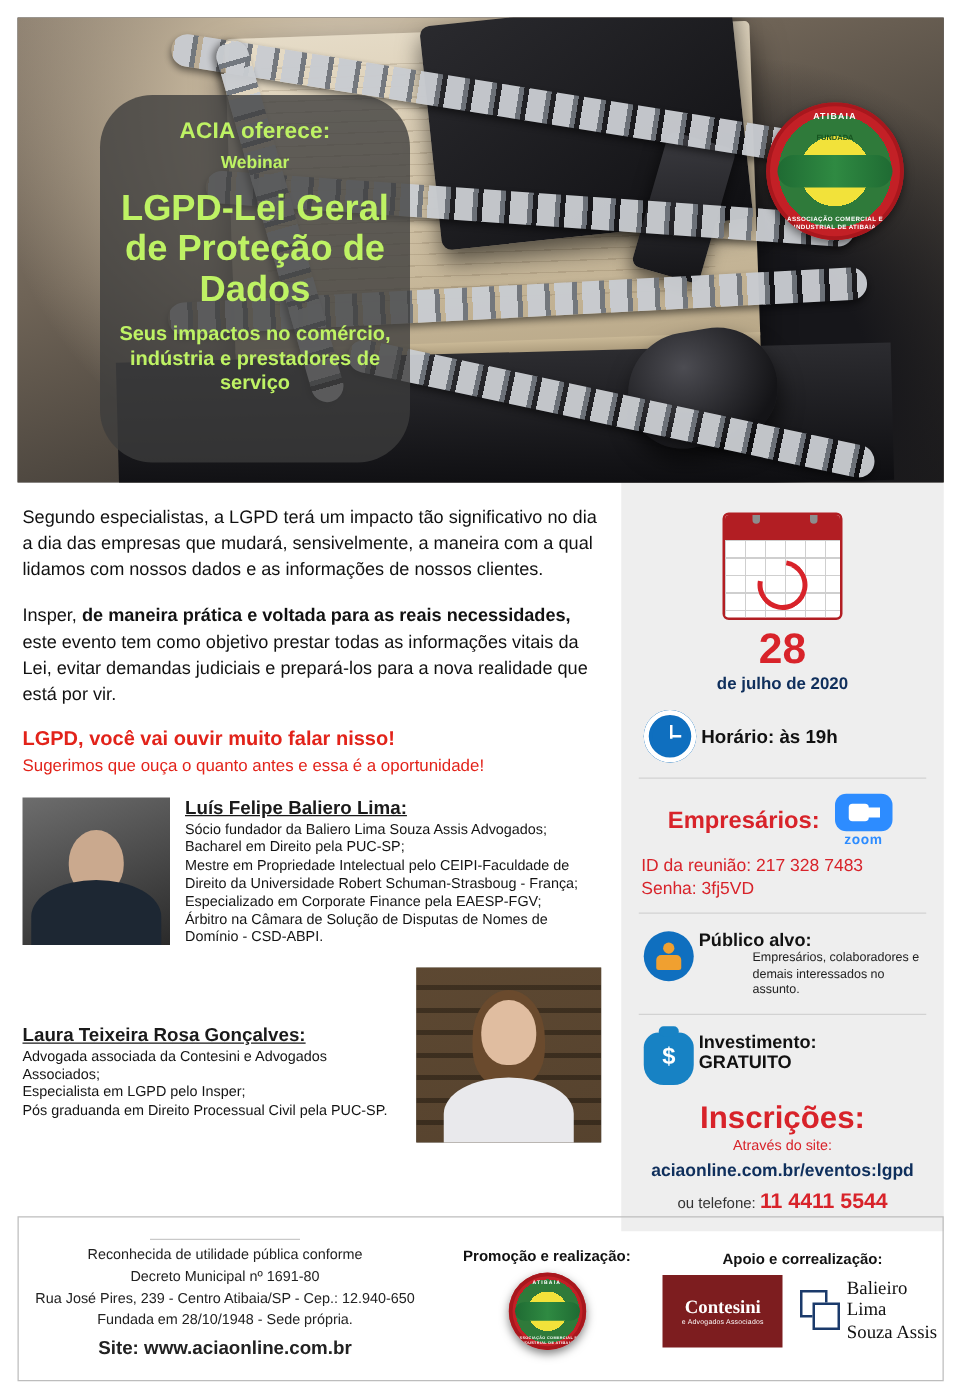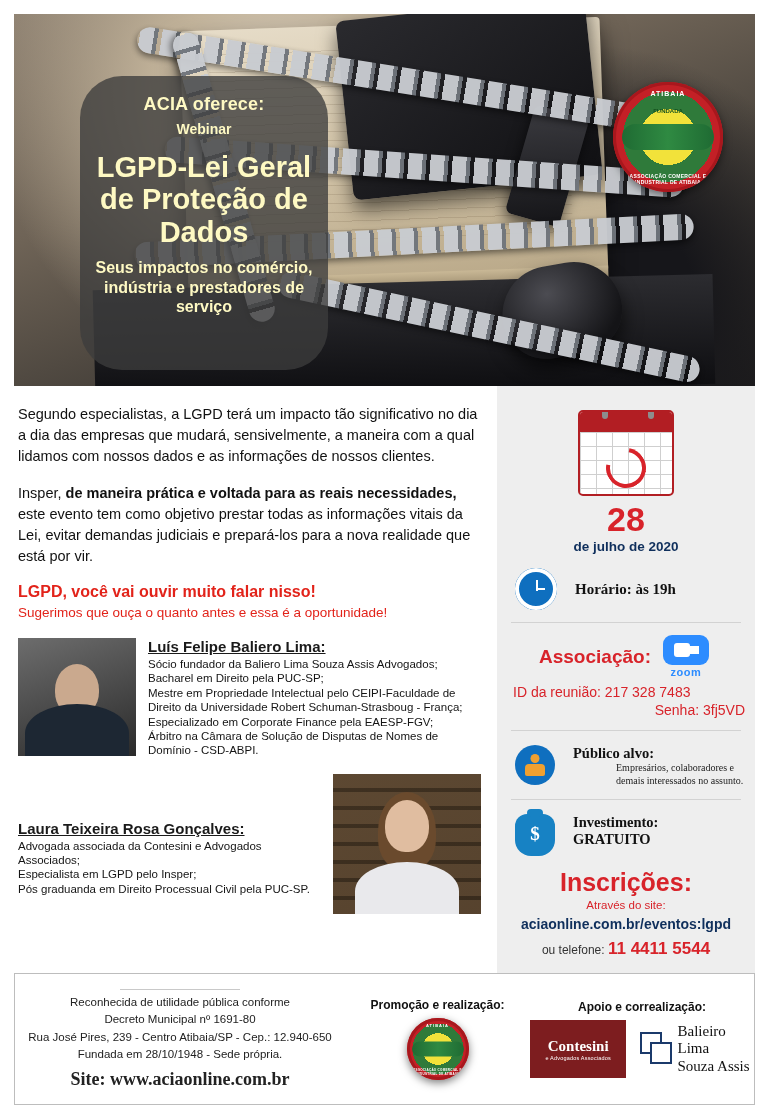--- a/index.html
+++ b/index.html
@@ -90,21 +90,21 @@
   .chain.c1{ left:120px; top:52px; width:520px; transform: rotate(9deg); }
   .chain.c2{ left:150px; top:140px; width:520px; transform: rotate(4deg); }
   .chain.c3{ left:120px; top:214px; width:560px; transform: rotate(-3deg); }
   .chain.c4{ left:260px; top:300px; width:430px; transform: rotate(12deg); }
   .chain.c5{ left:60px;  top:150px; width:300px; transform: rotate(74deg); }
 
   .hero-panel {
     position:absolute; left:66px; top:62px; width:248px; height:294px;
     background: rgba(60,60,60,.78);
     border-radius: 42px;
-    color:#fef9c3; text-align:center;
+    color:#bef264; text-align:center;
     padding: 18px 10px;
   }
   .hp-top { font-size:18px; font-weight:bold; letter-spacing:.2px; }
   .hp-web { font-size:14px; font-weight:bold; margin-top:6px; }
   .hp-title { font-size:29px; font-weight:bold; line-height:1.12; margin-top:14px; }
   .hp-sub { font-size:16px; font-weight:bold; line-height:1.2; margin-top:10px; }
 
   
   .seal {
     position:absolute; width:110px; height:110px; border-radius:50%;
@@ -203,21 +203,21 @@
       repeating-linear-gradient(180deg, #cfcfcf 0 1px, transparent 1px 14px);
   }
   .calendar .circ {
     position:absolute; left:26px; top:36px; width:40px; height:40px;
     border:4px solid #d8232a; border-radius:50%;
     border-top-color: transparent; transform: rotate(-35deg);
   }
   .day-num { text-align:center; color:#d8232a; font-size:34px; font-weight:bold; line-height:1; margin-top:6px; }
   .day-sub { text-align:center; color:#0f2f5c; font-size:13.5px; font-weight:bold; margin-top:3px; }
 
-  .row-ic { display:flex; align-items:center; gap:18px; margin-top:14px; padding-left:8px;font-family:Liberation Serif, serif; }
+  .row-ic { display:flex; align-items:center; gap:4px; margin-top:14px; padding-left:8px; }
   .ico { flex:0 0 auto; }
   .clock {
     width:42px; height:42px; border-radius:50%;
     background:#0f6fbf; position:relative;
     box-shadow: inset 0 0 0 4px #ffffff, inset 0 0 0 7px #0f6fbf;
   }
   .clock::before{ content:""; position:absolute; left:50%; top:12px; width:2px; height:11px; background:#fff; transform-origin: bottom center; }
   .clock::after{ content:""; position:absolute; left:50%; top:20px; width:9px; height:2px; background:#fff; }
   .hour-label { font-size:15px; font-weight:bold; color:#111; }
 
@@ -271,21 +271,21 @@
 
   
   .footer {
     position:absolute; left:14px; right:14px; bottom:8px; height:132px;
     border:1px solid #bdbdbd;
     display:flex; align-items:center;
   }
   .f-left { width:330px; text-align:center; font-size:11.5px; line-height:1.5; color:#222; padding:0 8px; }
   .f-left .l1 { font-size:11.5px; }
   .f-left .hr { width:120px; height:1px; background:#c9c9c9; margin:4px auto; }
-  .f-left .site { font-weight:bold; font-size:18px; margin-top:3px;font-family:Liberation Serif, serif; }
+  .f-left .site { font-weight:bold; font-size:15px; margin-top:3px; }
   .f-mid { width:185px; text-align:center; }
   .f-mid .cap { font-size:12px; font-weight:bold; color:#111; margin-bottom:6px; }
   .f-seal { position:relative; width:62px; height:62px; margin:0 auto; }
   .f-right { flex:1; text-align:center; }
   .f-right .cap { font-size:12px; font-weight:bold; color:#111; margin-bottom:6px; }
   .f-logos { display:flex; align-items:center; justify-content:center; gap:14px; }
   .contesini {
     width:105px; height:58px; background:#7d1d1f; color:#fff;
     display:flex; flex-direction:column; align-items:center; justify-content:center;
   }
@@ -389,28 +389,28 @@
 
       <div class="row-ic">
         <div class="ico clock"></div>
         <div class="hour-label">Horário: às 19h</div>
       </div>
 
       <div class="divider"></div>
 
       <div class="transm">
         <div class="transm-row">
-          <div class="transm-title">Associação:</div>
+          <div class="transm-title">Empresários:</div>
           <div class="zoom-logo">
             <div class="zoom-badge"></div>
             <div class="zoom-word">zoom</div>
           </div>
         </div>
         <div class="meet-line" style="text-align:left">ID da reunião: 217 328 7483</div>
-        <div class="meet-line" style="text-align:right;margin-top:2px">Senha: 3fj5VD</div>
+        <div class="meet-line" style="text-align:left;margin-top:2px">Senha: 3fj5VD</div>
       </div>
 
       <div class="divider"></div>
 
       <div class="row-ic" style="align-items:flex-start">
         <div class="ico pub-ic"></div>
         <div>
           <div class="blk-title">Público alvo:</div>
           <div class="blk-text">Empresários, colaboradores e demais interessados no assunto.</div>
         </div>

